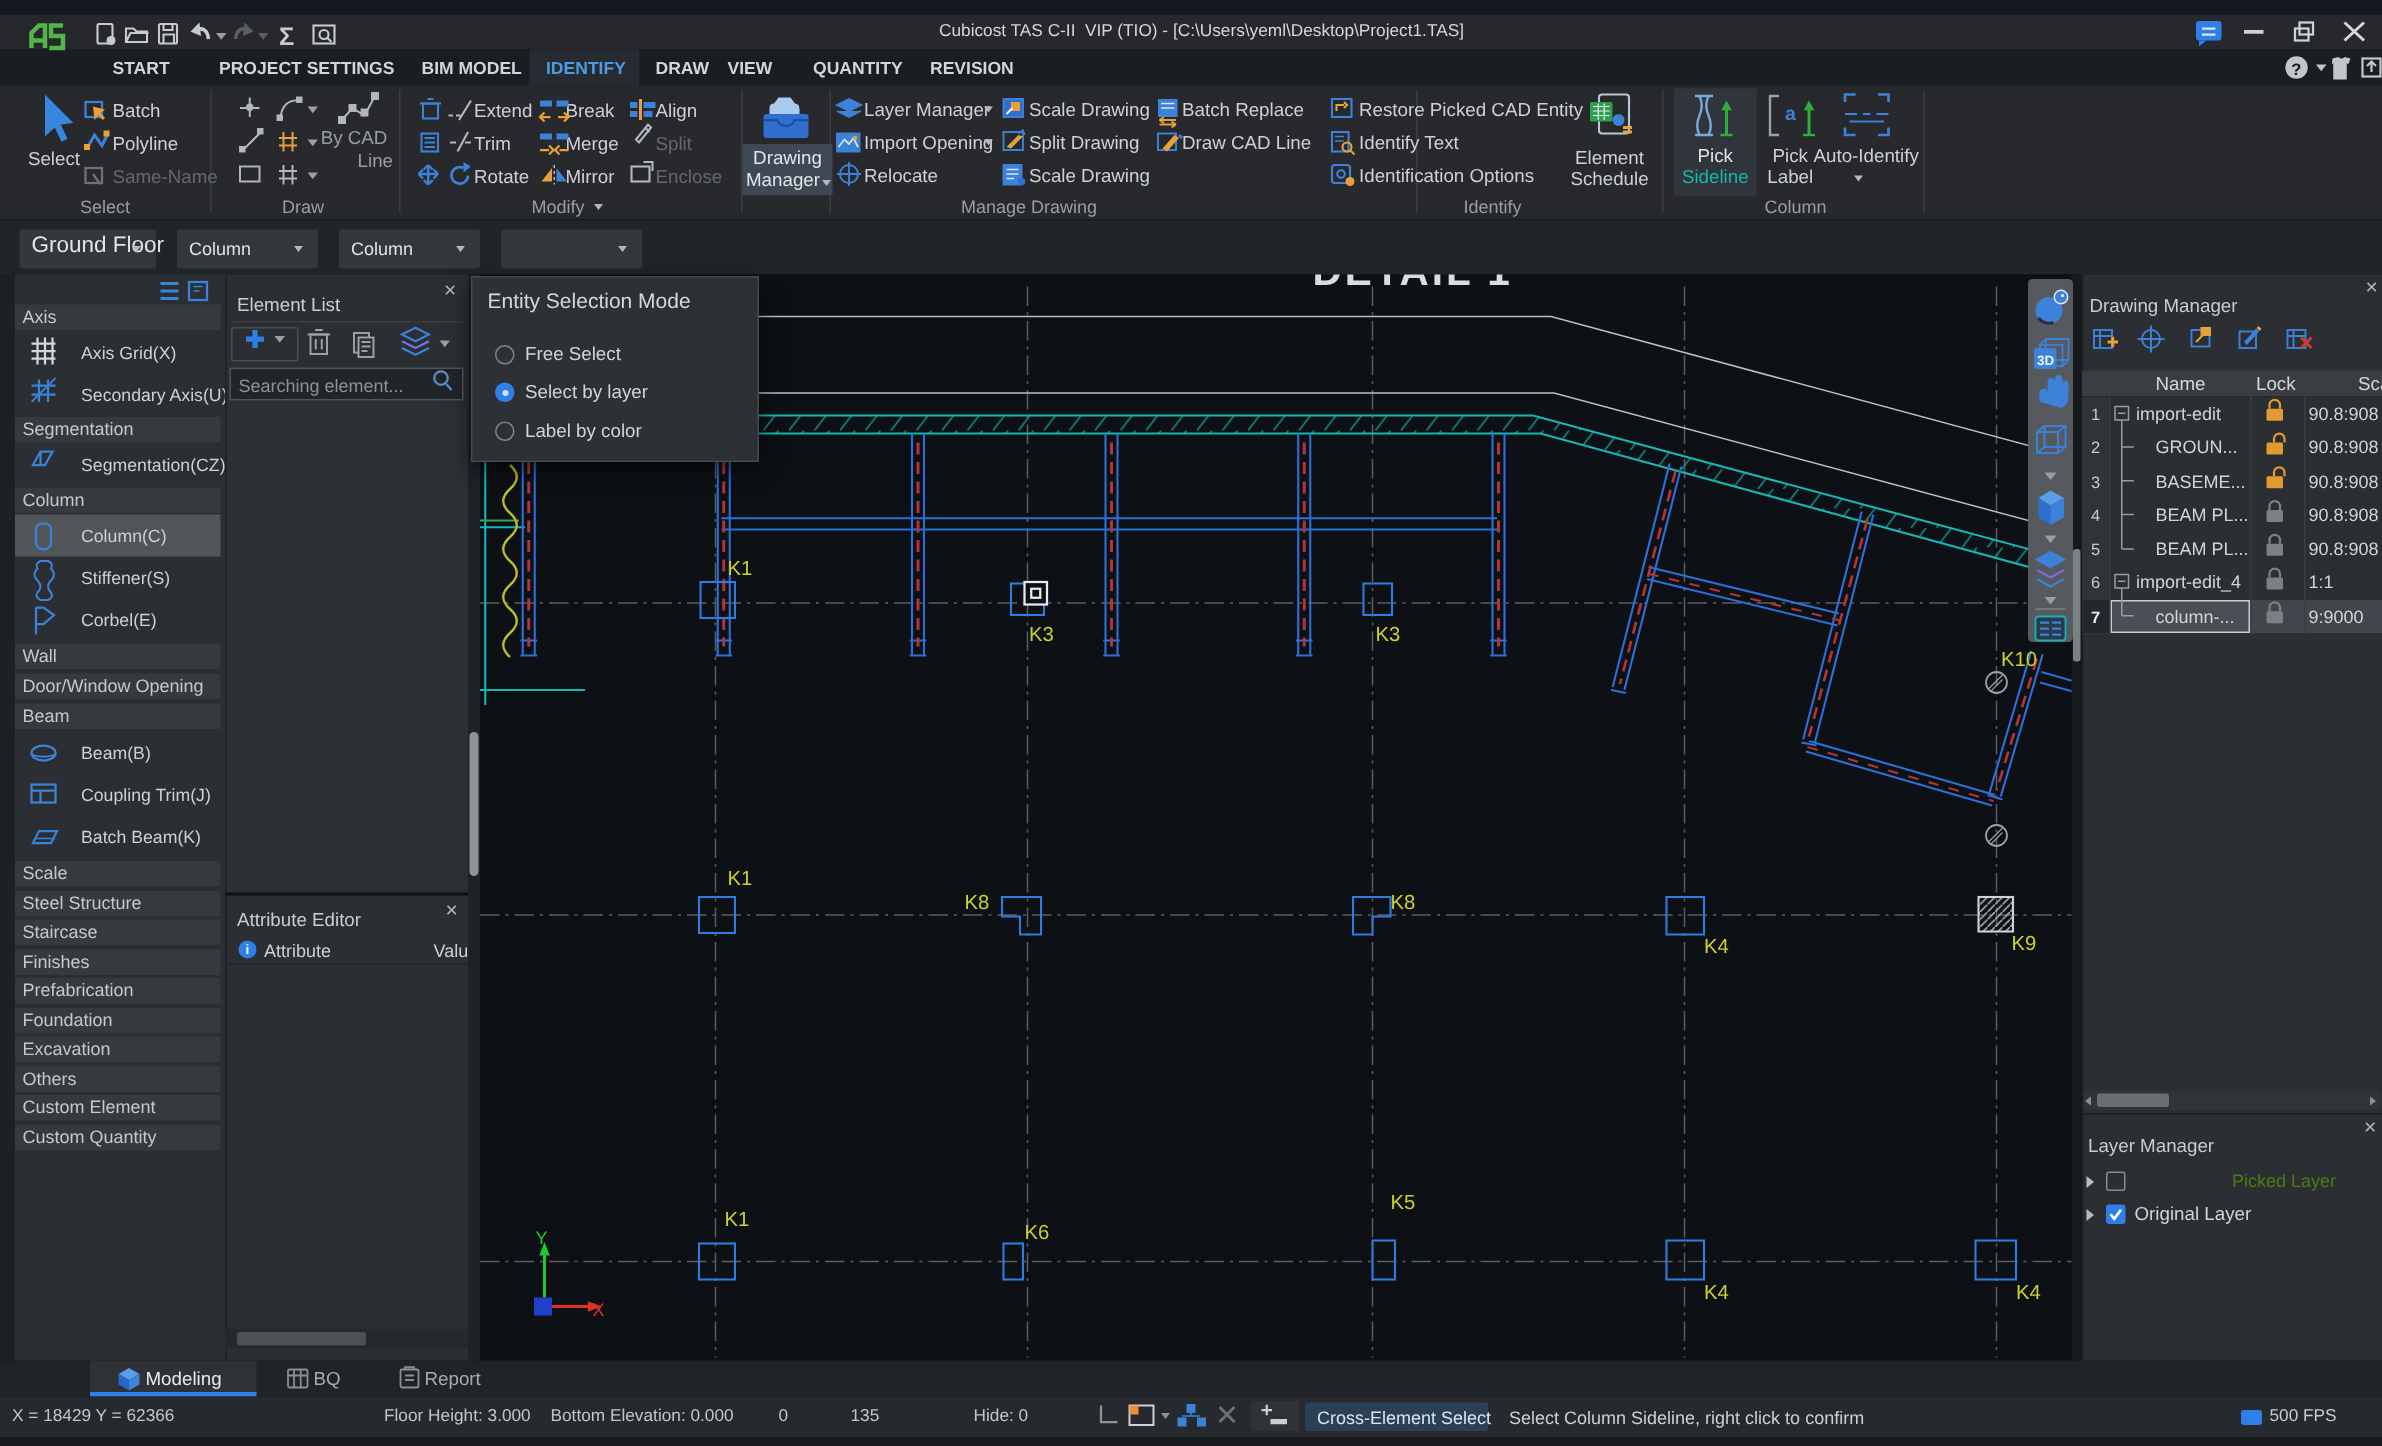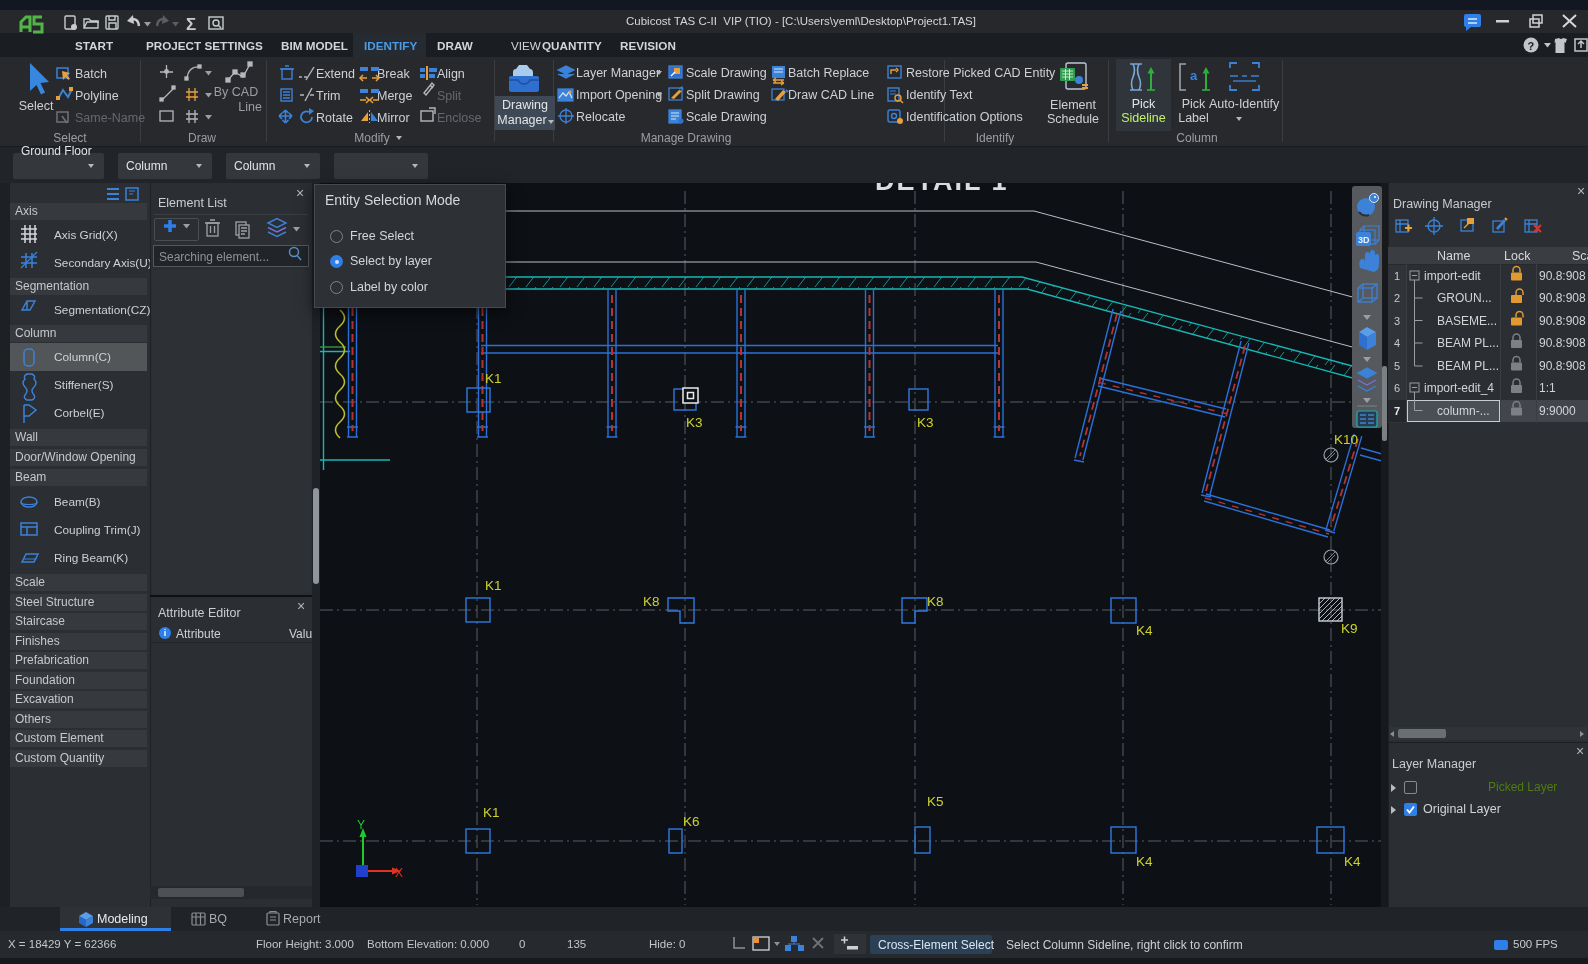--- a/index.html
+++ b/index.html
@@ -19,21 +19,21 @@
 <div class="ab" style="left:0;top:10px;width:1588px;height:23px;background:#26282c"></div>
 <div class="t" style="left:626px;top:15px;font-size:11.5px;color:#d5d7d9">Cubicost TAS C-II&nbsp; VIP (TIO) - [C:\Users\yeml\Desktop\Project1.TAS]</div>
 
 <div class="ab" style="left:0;top:33px;width:1588px;height:24px;background:#1a1d21"></div>
 <div class="ab" style="left:353px;top:33px;width:73px;height:24px;background:#262b31"></div>
 <div class="t" style="left:75px;top:39px;font-size:11.7px;font-weight:700;letter-spacing:0;color:#d3d5d7">START</div>
 <div class="t" style="left:146px;top:39px;font-size:11.7px;font-weight:700;letter-spacing:0;color:#d3d5d7">PROJECT SETTINGS</div>
 <div class="t" style="left:281px;top:39px;font-size:11.7px;font-weight:700;letter-spacing:0;color:#d3d5d7">BIM MODEL</div>
 <div class="t" style="left:364px;top:39px;font-size:11.7px;font-weight:700;letter-spacing:0;color:#4b9be4">IDENTIFY</div>
 <div class="t" style="left:437px;top:39px;font-size:11.7px;font-weight:700;letter-spacing:0;color:#d3d5d7">DRAW</div>
-<div class="t" style="left:511px;top:39px;font-size:11.7px;font-weight:400;letter-spacing:0;color:#d3d5d7">VIEW</div>
+<div class="t" style="left:485px;top:39px;font-size:11.7px;font-weight:700;letter-spacing:0;color:#d3d5d7">VIEW</div>
 <div class="t" style="left:542px;top:39px;font-size:11.7px;font-weight:700;letter-spacing:0;color:#d3d5d7">QUANTITY</div>
 <div class="t" style="left:620px;top:39px;font-size:11.7px;font-weight:700;letter-spacing:0;color:#d3d5d7">REVISION</div>
 
 <div class="ab" style="left:0;top:57px;width:1588px;height:90px;background:#27292d;border-bottom:1px solid #191b1e"></div>
 <div class="sep" style="left:140px"></div>
 <div class="sep" style="left:266px"></div>
 <div class="sep" style="left:494px"></div>
 <div class="sep" style="left:553px"></div>
 <div class="sep" style="left:944px"></div>
 <div class="sep" style="left:1108px"></div>
@@ -74,21 +74,21 @@
 <div class="t" style="left:788px;top:88px">Draw CAD Line</div>
 <div class="gl" style="left:606px;top:131px;width:160px">Manage Drawing</div>
 <div class="t" style="left:906px;top:66px">Restore Picked CAD Entity</div>
 <div class="t" style="left:906px;top:88px">Identify Text</div>
 <div class="t" style="left:906px;top:110px">Identification Options</div>
 <div class="gl" style="left:955px;top:131px;width:80px">Identify</div>
 <div class="t" style="left:1045px;top:98px;width:56px;text-align:center">Element</div>
 <div class="t" style="left:1045px;top:112px;width:56px;text-align:center">Schedule</div>
 <div class="ab" style="left:1116px;top:59px;width:55px;height:72px;background:#30353b"></div>
 <div class="t" style="left:1116px;top:97px;width:55px;text-align:center;color:#e2e4e7">Pick</div>
-<div class="t" style="left:1116px;top:111px;width:55px;text-align:center;color:#bef264">Sideline</div>
+<div class="t" style="left:1116px;top:111px;width:55px;text-align:center;color:#14b8a6">Sideline</div>
 <div class="t" style="left:1166px;top:97px;width:55px;text-align:center">Pick</div>
 <div class="t" style="left:1166px;top:111px;width:55px;text-align:center">Label</div>
 <div class="t" style="left:1209px;top:97px;width:66px;text-align:center">Auto-Identify</div>
 <span class="car" style="left:1236px;top:117px"></span>
 <div class="gl" style="left:1157px;top:131px;width:80px">Column</div>
 
 <svg class="ab" style="left:0;top:0" width="1588" height="150" viewBox="0 0 1588 150">
 <g stroke="#c8cbce" stroke-width="1.4" fill="none">
 <rect x="65" y="16" width="10" height="13" rx="1"></rect>
       <circle cx="74" cy="27" r="3" fill="#c8cbce" stroke="none"></circle>
@@ -272,21 +272,21 @@
 
 <g stroke="#3b82d8" stroke-width="1.8" fill="none">
 <path d="M1230 68 v-5 h7 M1252 63 h7 v5 M1259 85 v5 h-7 M1237 90 h-7 v-5"></path>
 <path d="M1230 76 h8 m4 0 h5 m4 0 h8" stroke-width="1.4"></path>
       <path d="M1233 81 h23" stroke-width="1.4"></path>
 </g>
 </svg>
 
 <div class="ab" style="left:0;top:147px;width:1588px;height:36px;background:#212428"></div>
 <div class="ab" style="left:13px;top:153px;width:91px;height:26px;background:#34383c;border-radius:2px"></div>
-<div class="t" style="left:21px;top:144px;font-size:12px;color:#e2e4e6">Ground Floor</div>
+<div class="t" style="left:21px;top:155px;font-size:15px;color:#e2e4e6">Ground Floor</div>
 <span class="car" style="left:88px;top:164px"></span>
 <div class="ab" style="left:118px;top:153px;width:94px;height:26px;background:#34383c;border-radius:2px"></div>
 <div class="t" style="left:126px;top:159px;font-size:12px;color:#e2e4e6">Column</div>
 <span class="car" style="left:196px;top:164px"></span>
 <div class="ab" style="left:226px;top:153px;width:94px;height:26px;background:#34383c;border-radius:2px"></div>
 <div class="t" style="left:234px;top:159px;font-size:12px;color:#e2e4e6">Column</div>
 <span class="car" style="left:304px;top:164px"></span>
 <div class="ab" style="left:334px;top:153px;width:94px;height:26px;background:#34383c;border-radius:2px"></div>
 <span class="car" style="left:412px;top:164px"></span>
 
@@ -299,21 +299,21 @@
 <div class="si" style="top:296px">Segmentation(CZ)</div>
 <div class="sh" style="top:325px">Column</div>
 <div class="si" style="top:343px;background:#525659">Column(C)</div>
 <div class="si" style="top:371px">Stiffener(S)</div>
 <div class="si" style="top:399px">Corbel(E)</div>
 <div class="sh" style="top:429px">Wall</div>
 <div class="sh" style="top:449px">Door/Window Opening</div>
 <div class="sh" style="top:469px">Beam</div>
 <div class="si" style="top:488px">Beam(B)</div>
 <div class="si" style="top:516px">Coupling Trim(J)</div>
-<div class="si" style="top:544px">Ring Beam(K)</div>
+<div class="si" style="top:544px">Batch Beam(K)</div>
 <div class="sh" style="top:574px">Scale</div>
 <div class="sh" style="top:593.5px">Steel Structure</div>
 <div class="sh" style="top:613px">Staircase</div>
 <div class="sh" style="top:632.5px">Finishes</div>
 <div class="sh" style="top:652px">Prefabrication</div>
 <div class="sh" style="top:671.5px">Foundation</div>
 <div class="sh" style="top:691px">Excavation</div>
 <div class="sh" style="top:710.5px">Others</div>
 <div class="sh" style="top:730px">Custom Element</div>
 <div class="sh" style="top:749.5px">Custom Quantity</div>

